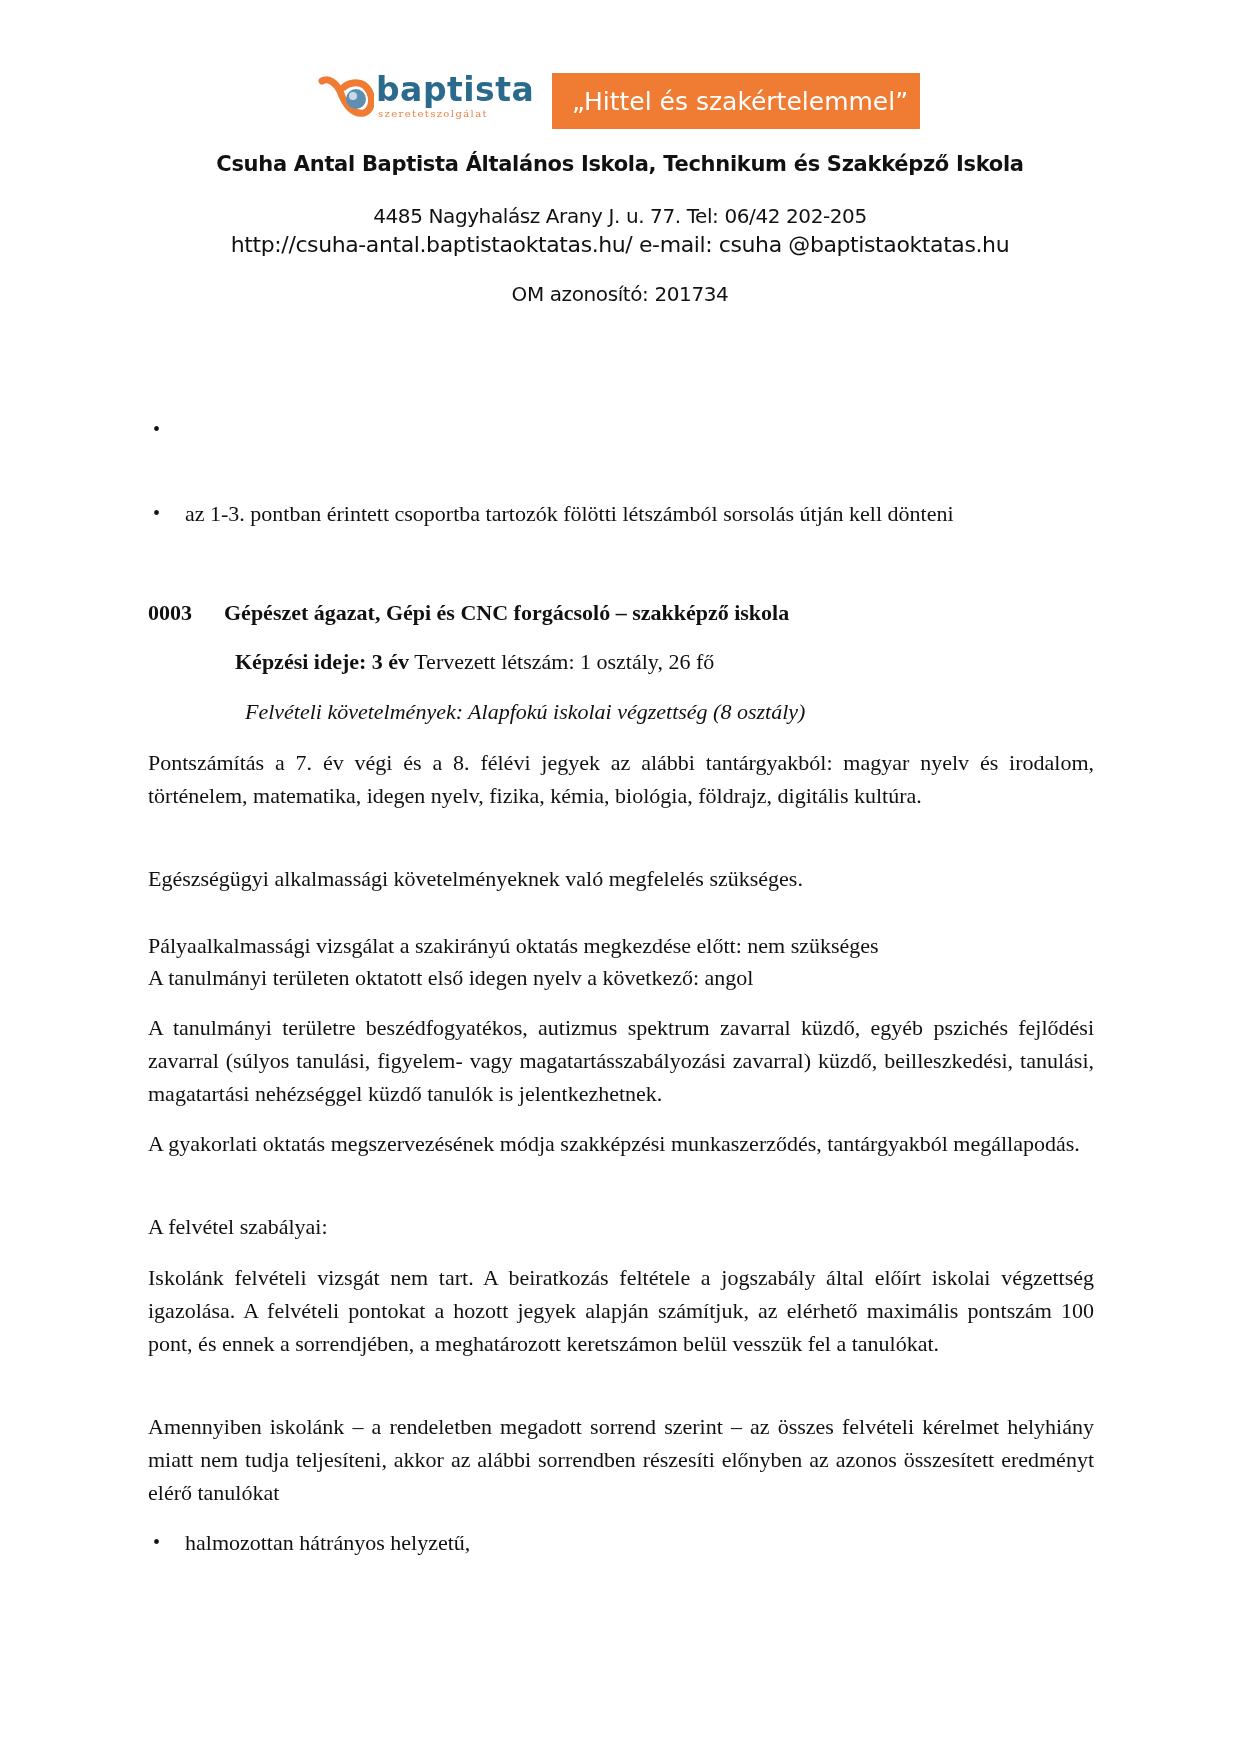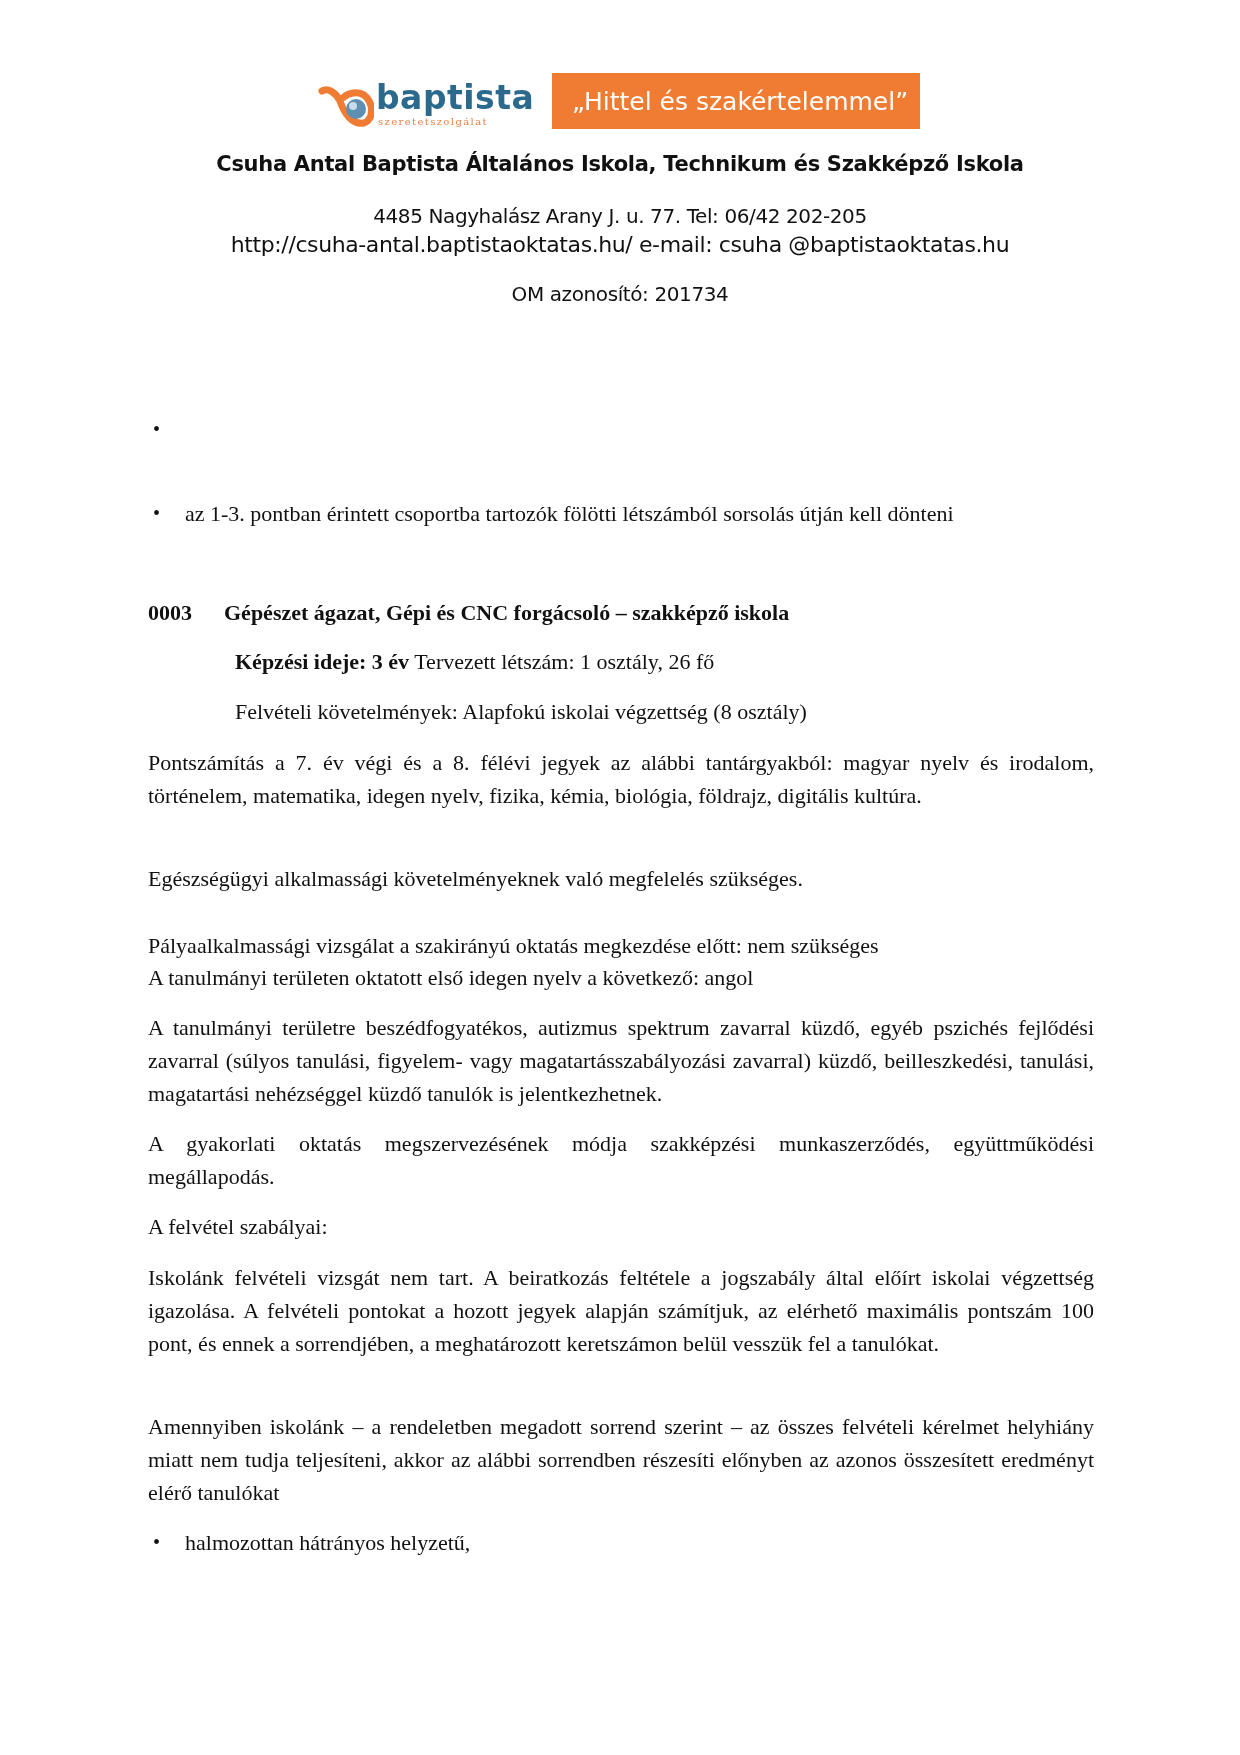--- a/index.html
+++ b/index.html
@@ -1,21 +1,21 @@
 <!DOCTYPE html>
 <html><head>
 <meta charset="utf-8">
 <style>
   html, body { margin: 0; padding: 0; background: #ffffff; }
   body { width: 1240px; height: 1755px; position: relative; overflow: hidden; color: #111; }
   .page { position: absolute; left: 0; top: 0; width: 1240px; height: 1755px; }
 
   
   .logo-row { position: absolute; left: 318px; top: 73px; height: 56px; display: flex; align-items: center; }
-  .logo { display: flex; align-items: flex-end; width: 220px; height: 56px; position: relative; }
+  .logo { display: flex; align-items: flex-start; width: 220px; height: 56px; position: relative; }
   .logo-mark { width: 56px; height: 46px; position: relative; }
   .logo-mark svg { width: 56px; height: 46px; display: block; }
   .logo-text { display: flex; flex-direction: column; margin-left: 2px; }
   .logo-word { font-family: "DejaVu Sans", sans-serif; font-size: 33px; font-weight: bold; color: #2b6a8c; line-height: 34px; letter-spacing: 0.5px; }
   .logo-sub { font-family: "DejaVu Serif", serif; font-size: 10px; color: #e8844a; letter-spacing: 1.4px; line-height: 14px; margin-left: 2px; }
   .slogan { margin-left: 14px; width: 360px; height: 56px; background: #f07c33; color: #fff; font-family: "DejaVu Sans", sans-serif; font-size: 25px; display: flex; align-items: center; justify-content: center; letter-spacing: 0px; padding-left: 8px; }
 
   .school-name { position: absolute; left: 0; width: 1240px; top: 152px; text-align: center; font-family: "DejaVu Sans", sans-serif; font-weight: bold; font-size: 21px; letter-spacing: -0.3px; }
   .addr { position: absolute; left: 0; width: 1240px; text-align: center; font-family: "DejaVu Sans", sans-serif; font-size: 20px; letter-spacing: -0.4px; }
   .addr1 { top: 204px; }
@@ -66,28 +66,28 @@
     <span>az 1-3. pontban érintett csoportba tartozók fölötti létszámból sorsolás útján kell dönteni</span>
   </div>
 
   <div class="body block bold" style="top:596px;">
     <span class="code">0003</span><span>Gépészet ágazat, Gépi és CNC forgácsoló – szakképző iskola</span>
   </div>
   <div class="body block" style="top:645px; left:235px; width:860px;">
     <span class="bold">Képzési ideje: 3 év</span>
     <span>Tervezett létszám: 1 osztály, 26 fő</span>
   </div>
-  <div class="body block" style="top:695px; left:235px; width:860px;">Felvételi követelmények: Alapfokú iskolai végzettség (8 osztály)</div>
+  <div class="body block" style="top:695px; left:245px; width:860px;font-style:italic;">Felvételi követelmények: Alapfokú iskolai végzettség (8 osztály)</div>
 
   <div class="body block just" style="top:746px;">Pontszámítás a 7. év végi és a 8. félévi jegyek az alábbi tantárgyakból: magyar nyelv és irodalom, történelem, matematika, idegen nyelv, fizika, kémia, biológia, földrajz, digitális kultúra.</div>
   <div class="body block" style="top:862px;">Egészségügyi alkalmassági követelményeknek való megfelelés szükséges.</div>
   <div class="body block" style="top:912px;margin-top:17px;">Pályaalkalmassági vizsgálat a szakirányú oktatás megkezdése előtt: nem szükséges</div>
   <div class="body block" style="top:961px;">A tanulmányi területen oktatott első idegen nyelv a következő: angol</div>
   <div class="body block just" style="top:1011px;">A tanulmányi területre beszédfogyatékos, autizmus spektrum zavarral küzdő, egyéb pszichés fejlődési zavarral (súlyos tanulási, figyelem- vagy magatartásszabályozási zavarral) küzdő, beilleszkedési, tanulási, magatartási nehézséggel küzdő tanulók is jelentkezhetnek.</div>
-  <div class="body block just" style="top:1127px;">A gyakorlati oktatás megszervezésének módja szakképzési munkaszerződés, együttműködési megállapodás.</div>
+  <div class="body block just" style="top:1127px;">A gyakorlati oktatás megszervezésének módja szakképzési munkaszerződés, tantárgyakból megállapodás.</div>
   <div class="body block" style="top:1210px;">A felvétel szabályai:</div>
   <div class="body block just" style="top:1261px;">Iskolánk felvételi vizsgát nem tart. A beiratkozás feltétele a jogszabály által előírt iskolai végzettség igazolása. A felvételi pontokat a hozott jegyek alapján számítjuk, az elérhető maximális pontszám 100 pont, és ennek a sorrendjében, a meghatározott keretszámon belül vesszük fel a tanulókat.</div>
   <div class="body block just" style="top:1410px;">Amennyiben iskolánk – a rendeletben megadott sorrend szerint – az összes felvételi kérelmet helyhiány miatt nem tudja teljesíteni, akkor az alábbi sorrendben részesíti előnyben az azonos összesített eredményt elérő tanulókat</div>
 
   <div class="body bullet" style="top:1526px;">
     <span class="bullet-dot">•</span>
     <span>halmozottan hátrányos helyzetű,</span>
   </div>
 
 </div>

